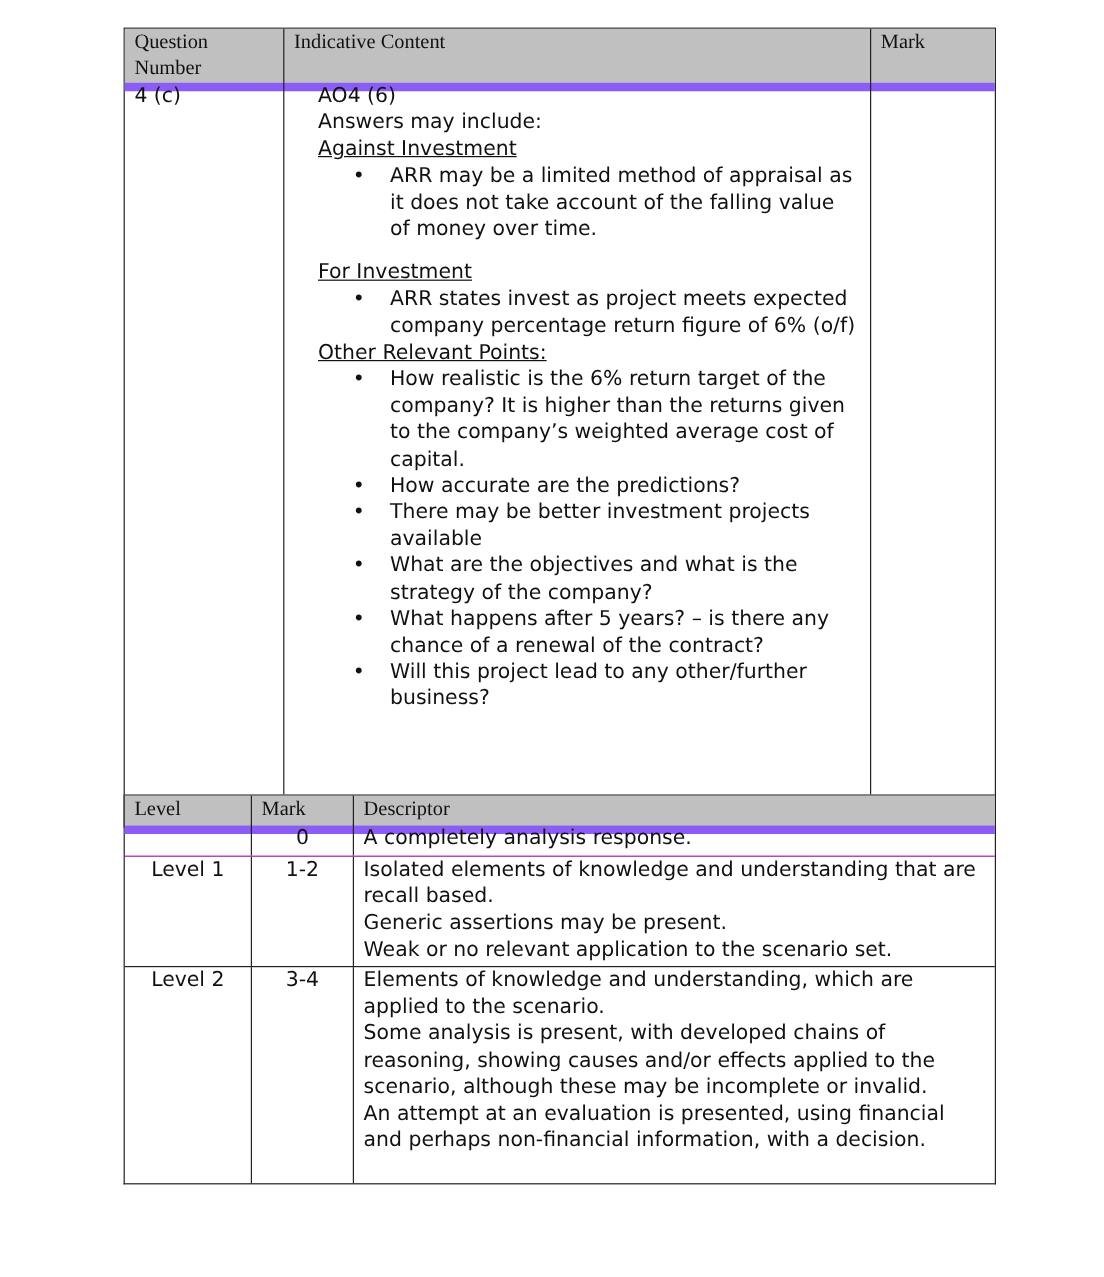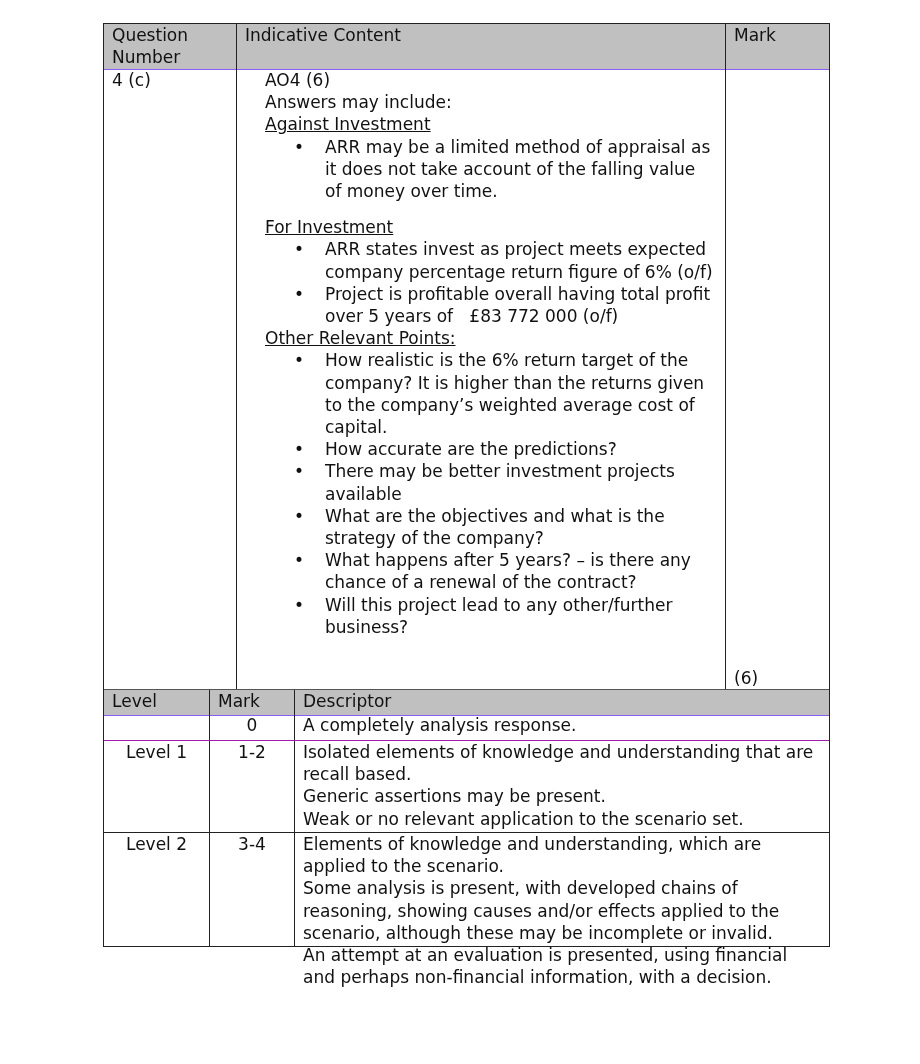--- a/index.html
+++ b/index.html
@@ -1,27 +1,27 @@
 <!DOCTYPE html>
 <html><head>
 <meta charset="utf-8">
 <style>
   html, body { margin:0; padding:0; background:#ffffff; }
   body { width:920px; height:1064px; position:relative; font-family:"DejaVu Sans", sans-serif; color:#111; font-size:17px; line-height:22.2px; }
   .tbl { position:absolute; left:103px; width:727px; border:1px solid #222; box-sizing:border-box; }
   #t1 { top:23px; height:667px; }
   .row { position:absolute; left:0; right:0; }
   .cell { position:absolute; top:0; bottom:0; box-sizing:border-box; padding:0 8px; }
-  .hdr { background:#c0c0c0; border-bottom:1px solid #8b5cf6; }
+  .hdr { background:#c0c0c0; border-bottom:7px solid #8b5cf6;font-family:Liberation Serif, serif; }
   .vl { border-left:1px solid #222; }
   .u { text-decoration:underline; }
   ul { margin:0; padding:0 0 0 60px; list-style:none; }
   li { position:relative; }
   li::before { content:"\2022"; position:absolute; left:-31px; top:0; }
-  #t2 { top:689px; height:258px; border-top:none; }
+  #t2 { top:662px; height:325px; border-top:none; }
   .c { text-align:center; }
   .hline { border-top:1px solid #a21caf; }
 </style>
 </head>
 <body>
 
 <div id="t1" class="tbl">
   <div class="row hdr" style="top:0;height:45px;">
     <div class="cell" style="left:0;width:132px;padding-left:8px;">Question Number</div>
     <div class="cell vl" style="left:132px;width:489px;">Indicative Content</div>
@@ -33,21 +33,20 @@
       <div>AO4 (6)</div>
       <div>Answers may include:</div>
       <div class="u">Against Investment</div>
       <ul>
         <li>ARR may be a limited method of appraisal as it does not take account of the falling value of money over time.</li>
       </ul>
       <div style="height:14px"></div>
       <div class="u">For Investment</div>
       <ul>
         <li>ARR states invest as project meets expected company percentage return figure of 6% (o/f)</li>
-        <li>Project is profitable overall having total profit over 5 years of &nbsp;&nbsp;£83 772 000 (o/f)</li>
       </ul>
       <div class="u">Other Relevant Points:</div>
       <ul>
         <li>How realistic is the 6% return target of the company? It is higher than the returns given to the company’s weighted average cost of capital.</li>
         <li>How accurate are the predictions?</li>
         <li>There may be better investment projects available</li>
         <li>What are the objectives and what is the strategy of the company?</li>
         <li>What happens after 5 years? – is there any chance of a renewal of the contract?</li>
         <li>Will this project lead to any other/further business?</li>
       </ul>

